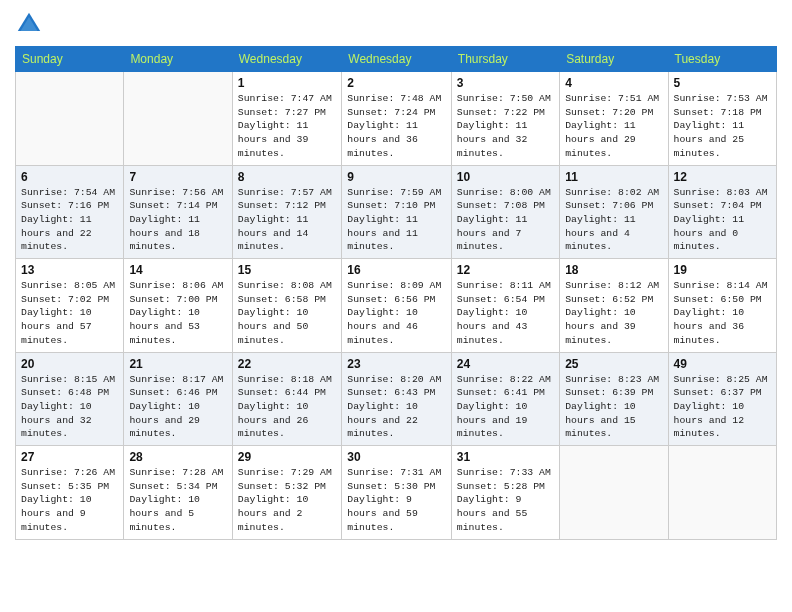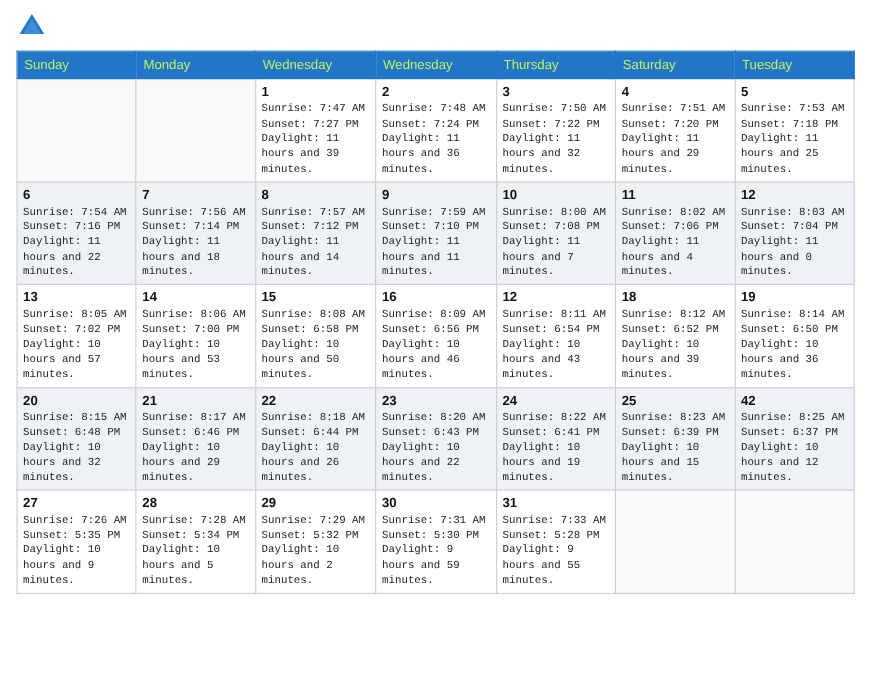--- a/index.html
+++ b/index.html
@@ -240,21 +240,21 @@
           </td>
           <td>
             <span class="day-number">24</span>
             <div class="day-detail">Sunrise: 8:22 AM<br>Sunset: 6:41 PM<br>Daylight: 10 hours and 19 minutes.</div>
           </td>
           <td>
             <span class="day-number">25</span>
             <div class="day-detail">Sunrise: 8:23 AM<br>Sunset: 6:39 PM<br>Daylight: 10 hours and 15 minutes.</div>
           </td>
           <td>
-            <span class="day-number">42</span>
+            <span class="day-number">49</span>
             <div class="day-detail">Sunrise: 8:25 AM<br>Sunset: 6:37 PM<br>Daylight: 10 hours and 12 minutes.</div>
           </td>
         </tr>
         <tr>
           <td>
             <span class="day-number">27</span>
             <div class="day-detail">Sunrise: 7:26 AM<br>Sunset: 5:35 PM<br>Daylight: 10 hours and 9 minutes.</div>
           </td>
           <td>
             <span class="day-number">28</span>

